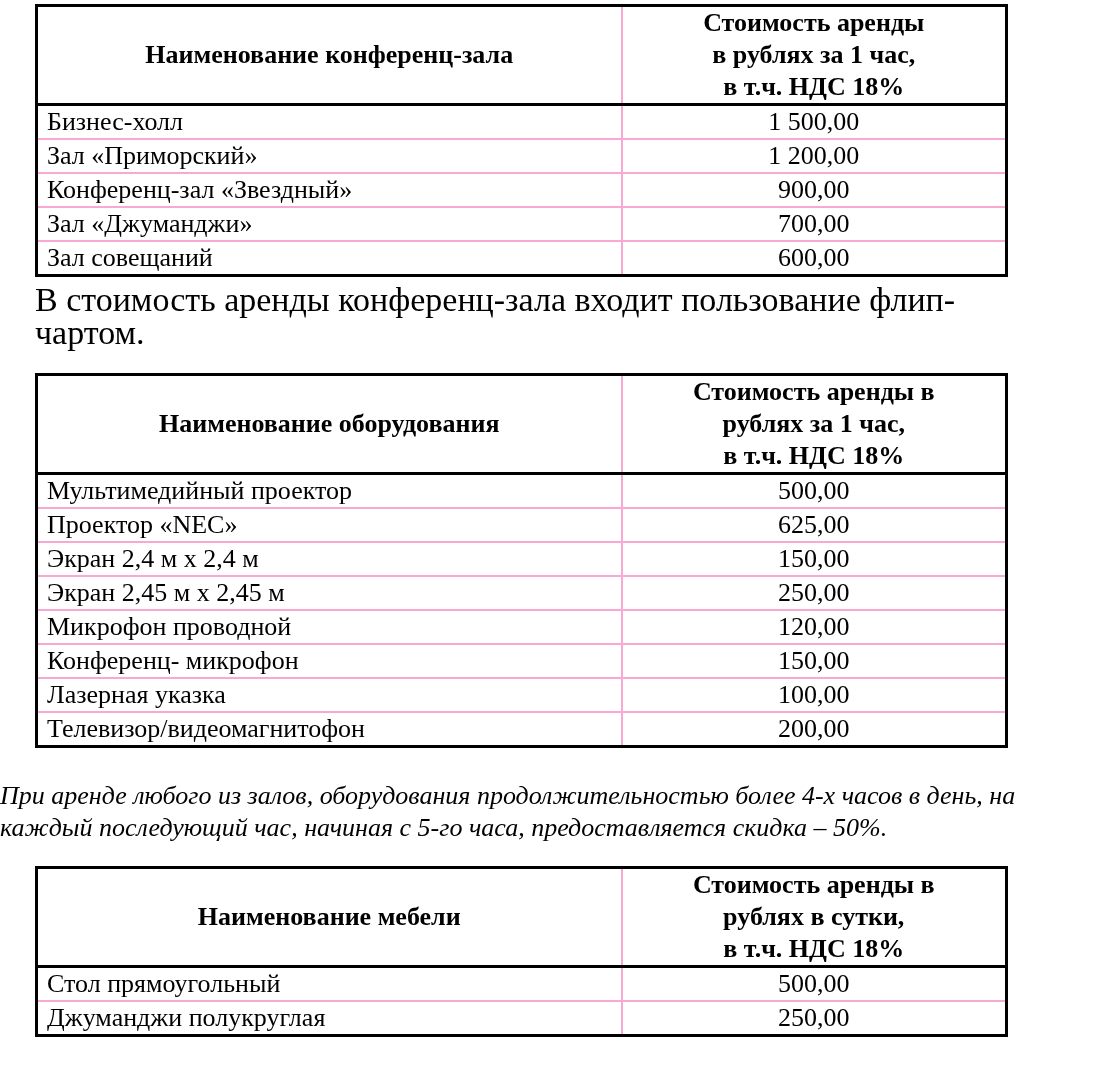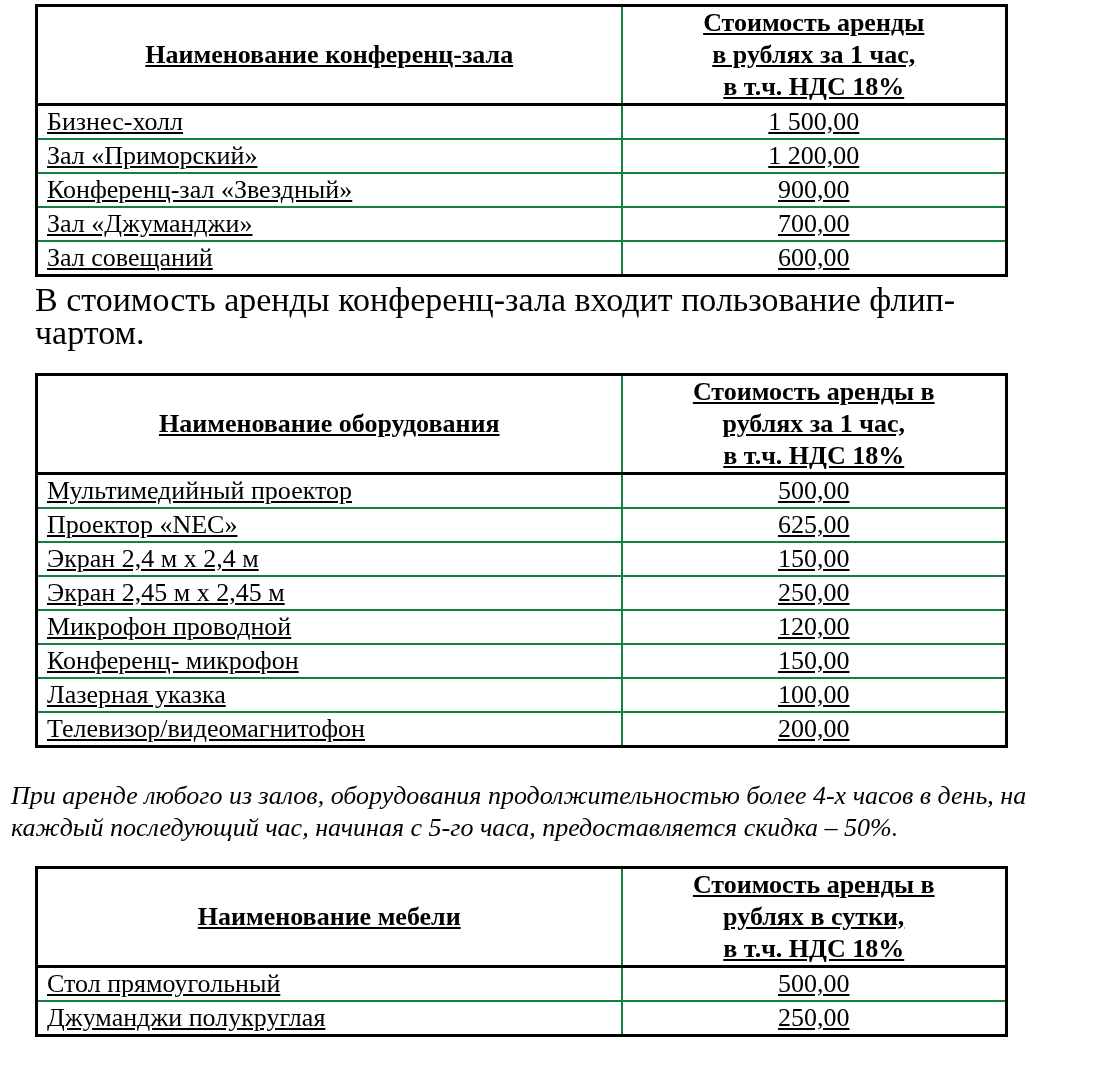--- a/index.html
+++ b/index.html
@@ -22,21 +22,21 @@
   }
   table.price-table {
     border-collapse: collapse;
     table-layout: fixed;
     margin-left: 35px;
     width: 970px;
     background: #ffffff;
   }
   table.price-table { border: 3px solid #000; }
   table.price-table th,
-  table.price-table td { border: 2px solid #15803d; text-decoration: underline; }
+  table.price-table td { border: 2px solid #f9a8d4; }
   table.price-table th {
     border-bottom: 3px solid #000;
     font-weight: bold;
     font-size: 26px;
     line-height: 32px;
     text-align: center;
     vertical-align: middle;
     padding: 0 8px;
   }
   table.price-table th.price-head {
@@ -61,21 +61,21 @@
   #table-equipment { margin-top: 24px; }
   #table-furniture { margin-top: 22px; }
 
   .note-plain {
     margin: 6px 0 0 35px;
     width: 1000px;
     font-size: 34px;
     line-height: 33px;
   }
   .note-italic {
-    margin: 32px 0 0 11px;
+    margin: 32px 0 0 0;
     width: 1040px;
     font-size: 26px;
     line-height: 32px;
     font-style: italic;
     white-space: pre-line;
   }
 </style>
 </head>
 <body>
 

